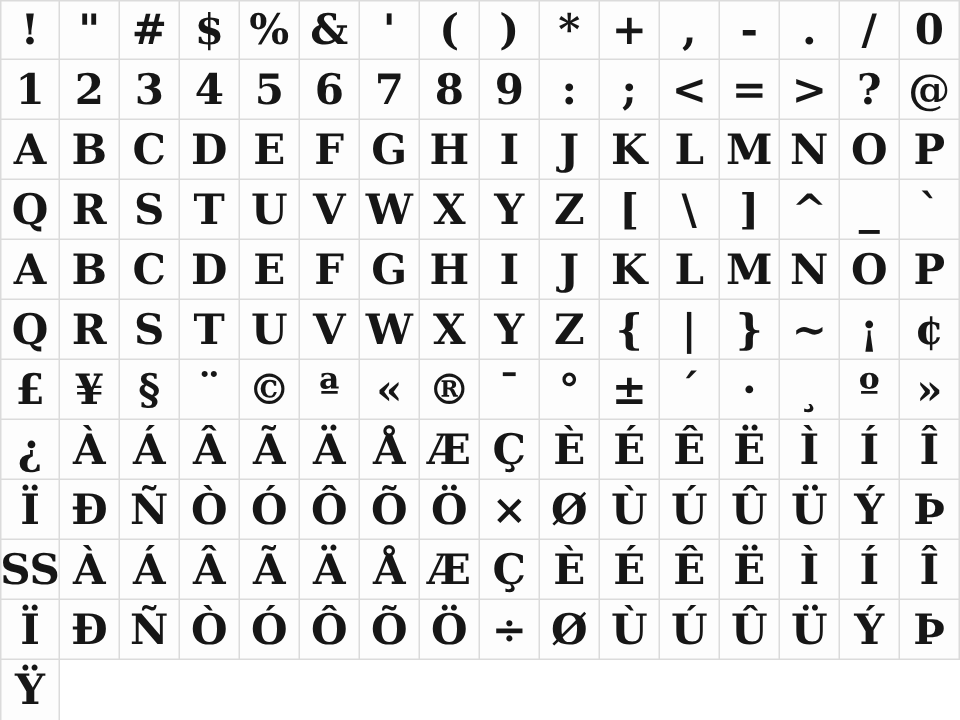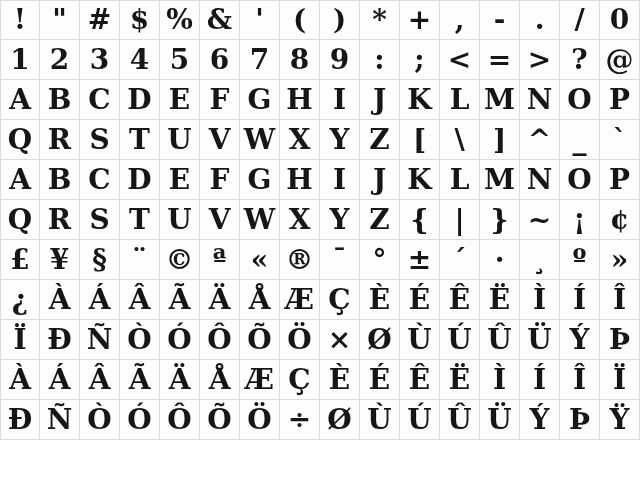--- a/index.html
+++ b/index.html
@@ -190,20 +190,21 @@
       <div class="cell">Õ</div>
       <div class="cell">Ö</div>
       <div class="cell">×</div>
       <div class="cell">Ø</div>
       <div class="cell">Ù</div>
       <div class="cell">Ú</div>
       <div class="cell">Û</div>
       <div class="cell">Ü</div>
       <div class="cell">Ý</div>
       <div class="cell">Þ</div>
+      <div class="cell">ß</div>
       <div class="cell">à</div>
       <div class="cell">á</div>
       <div class="cell">â</div>
       <div class="cell">ã</div>
       <div class="cell">ä</div>
       <div class="cell">å</div>
       <div class="cell">æ</div>
       <div class="cell">ç</div>
       <div class="cell">è</div>
       <div class="cell">é</div>

